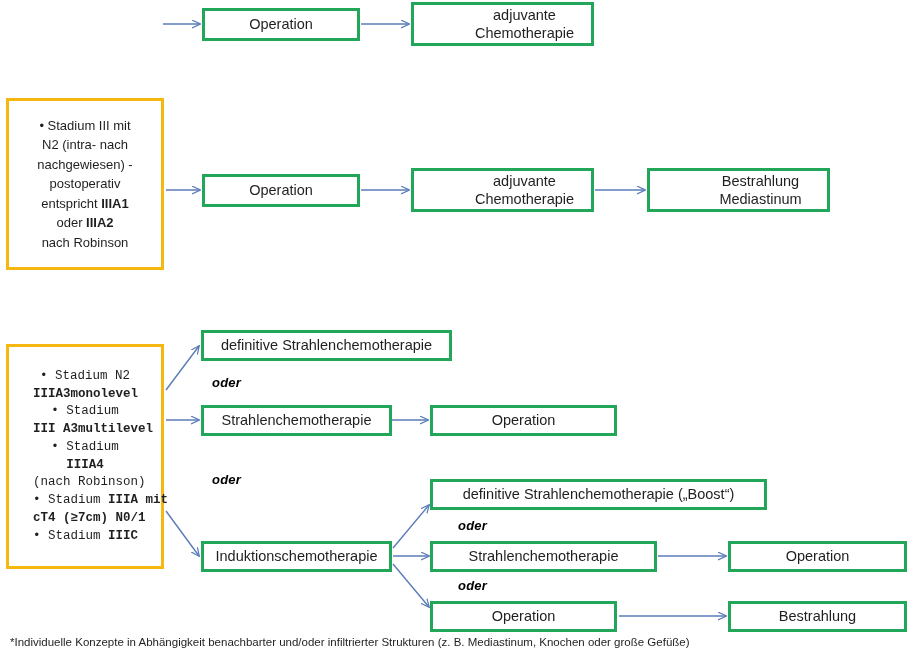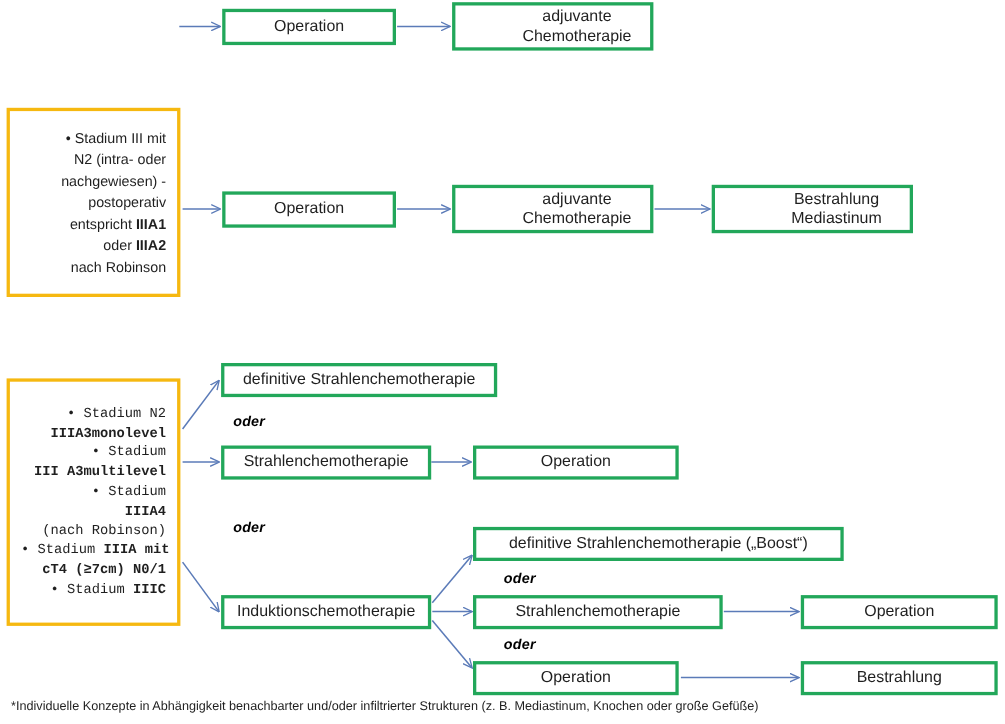--- a/index.html
+++ b/index.html
@@ -37,22 +37,22 @@
   .gbox .l2 { display: block; margin-left: 44px; }
 
   .obox {
     position: absolute;
     box-sizing: border-box;
     border: 3px solid #f6b810;
     background: #ffffff;
     font-size: 13px;
     line-height: 1.5;
     color: #1f1f1f;
-    text-align: right;
-    padding: 6px 10px;
+    text-align: center;
+    padding: 6px 24px;
     display: flex;
     flex-direction: column;
     justify-content: center;
   }
   .obox .line { display: block; white-space: nowrap; }
   .obox b { font-weight: bold; }
 
   
   .oder {
     position: absolute;
@@ -122,21 +122,21 @@
 
   <div class="gbox" style="left:411px; top:2px; width:183px; height:44px;">
     <span>
       <span class="l2">adjuvante</span>
       <span class="l2">Chemotherapie</span>
     </span>
   </div>
 
   <div class="obox" style="left:6px; top:98px; width:158px; height:172px;">
     <span class="line">•   Stadium  III mit</span>
-    <span class="line">N2 (intra- oder</span>
+    <span class="line">N2 (intra- nach</span>
     <span class="line">nachgewiesen) -</span>
     <span class="line">postoperativ</span>
     <span class="line">entspricht <b>IIIA1</b></span>
     <span class="line">oder <b>IIIA2</b></span>
     <span class="line">nach Robinson</span>
   </div>
 
   <div class="gbox" style="left:202px; top:174px; width:158px; height:33px;">
     <span>Operation</span>
   </div>

